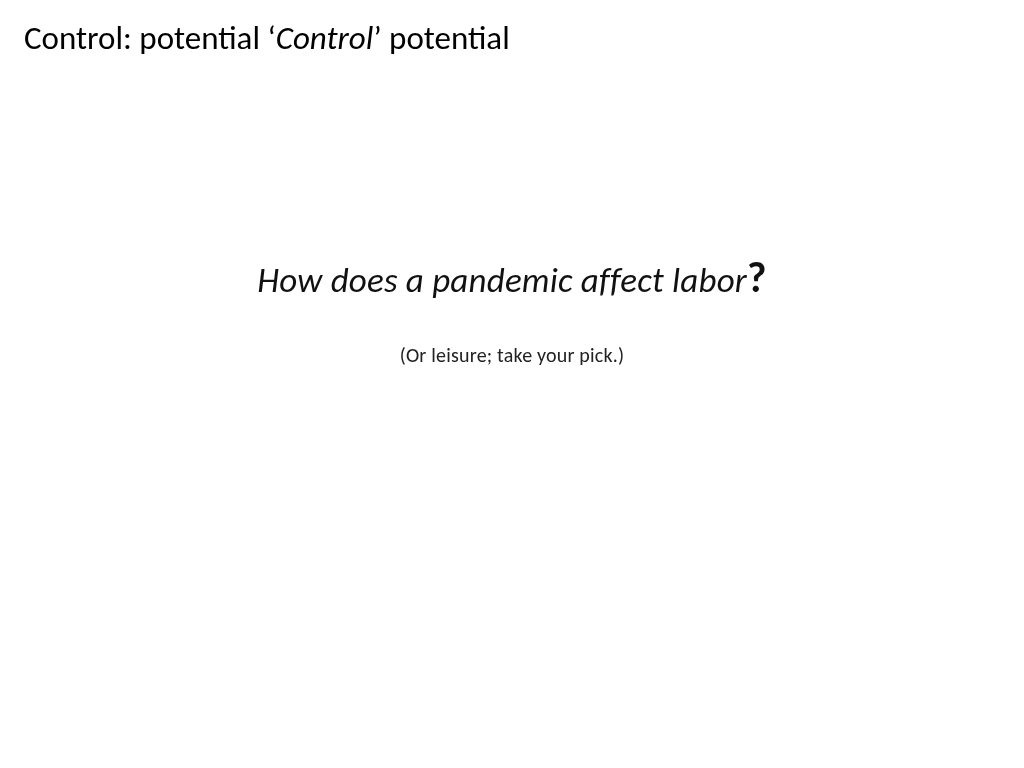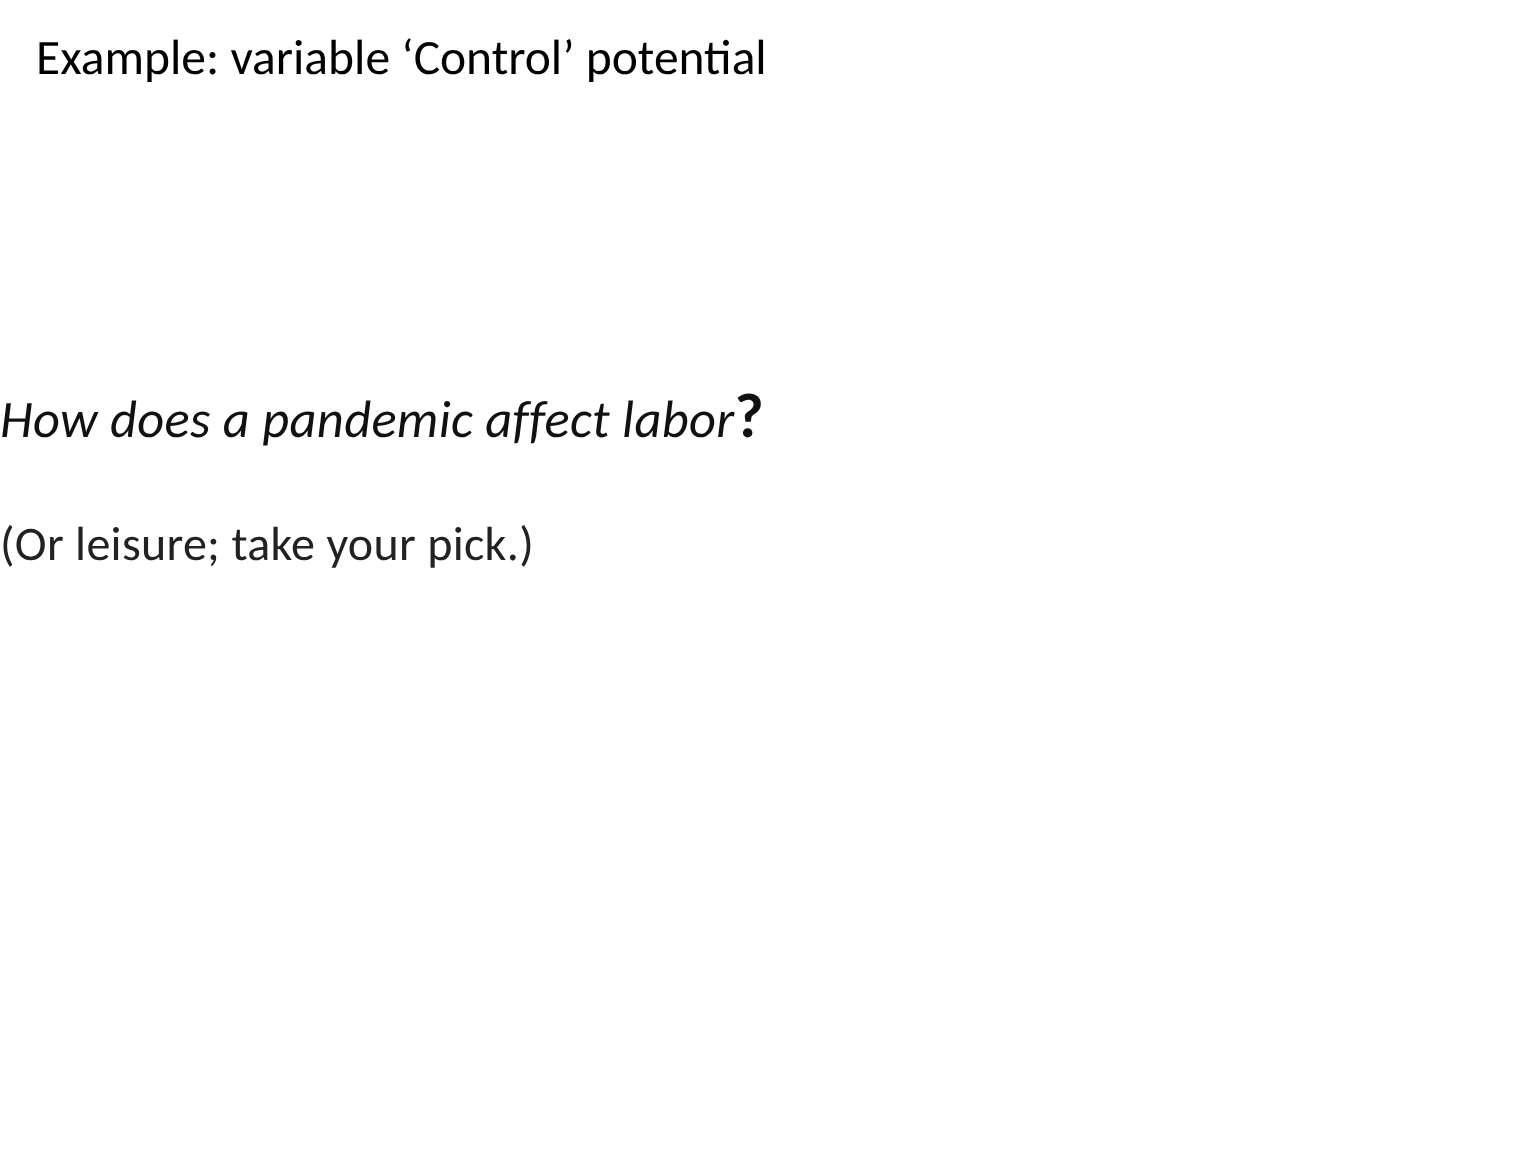--- a/index.html
+++ b/index.html
@@ -17,53 +17,55 @@
     }
     .title {
       position: absolute;
       top: 18px;
       left: 24px;
       font-size: 33px;
       color: #000000;
       font-weight: 400;
     }
     .title .italic {
+      font-style: italic;
     }
     .center-block {
       position: absolute;
       top: 252px;
       left: 0;
       width: 100%;
+      text-align: center;
     }
     .question {
       font-size: 35px;
       font-style: italic;
       color: #111111;
       font-weight: 400;
       letter-spacing: 0.2px;
     }
     .question .qmark {
       font-weight: 700;
       font-size: 42px;
       font-style: normal;
       vertical-align: baseline;
     }
     .subtext {
       margin-top: 40px;
-      font-size: 32px;
+      font-size: 20px;
       color: #222222;
       font-weight: 400;
       letter-spacing: 0.2px;
     }
   </style>
 </head>
 <body>
 
 <div class="title">
-  <span>Example: variable ‘</span><span class="italic">Control</span><span>’ potential</span>
+  <span>Control: potential ‘</span><span class="italic">Control</span><span>’ potential</span>
 </div>
 
 <div class="center-block">
   <div class="question">
     <span>How does a pandemic affect labor</span><span class="qmark">?</span>
   </div>
   <div class="subtext">(Or leisure; take your pick.)</div>
 </div>
 
 </body></html>

